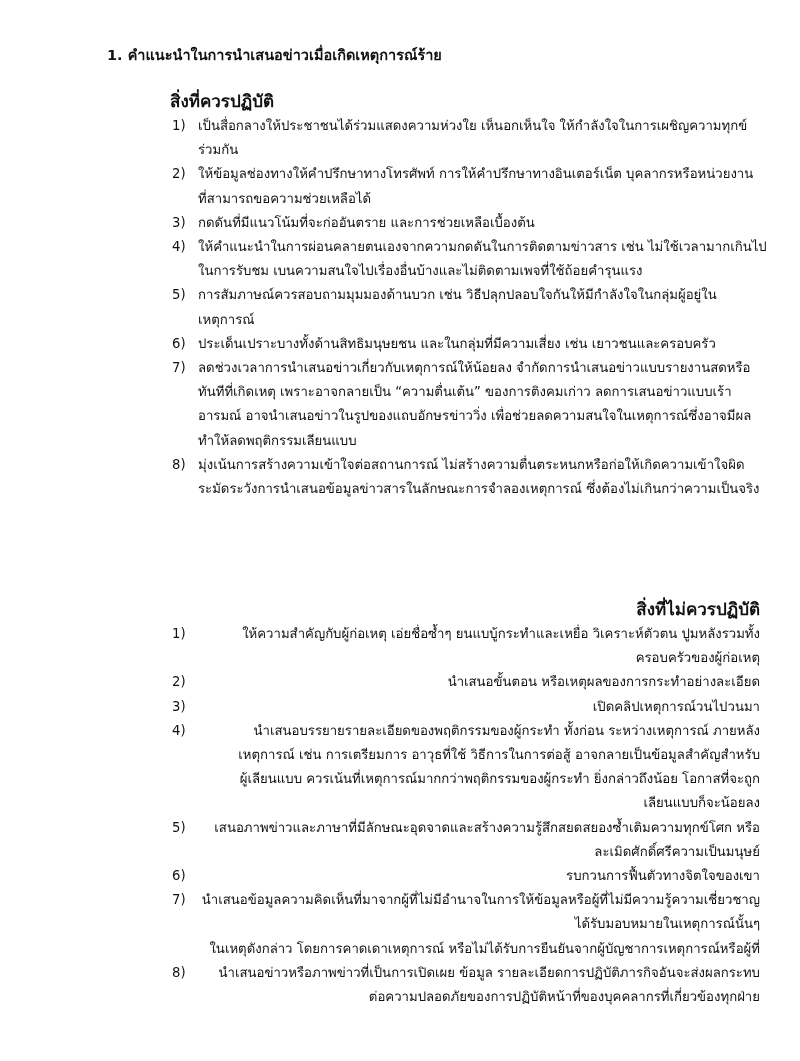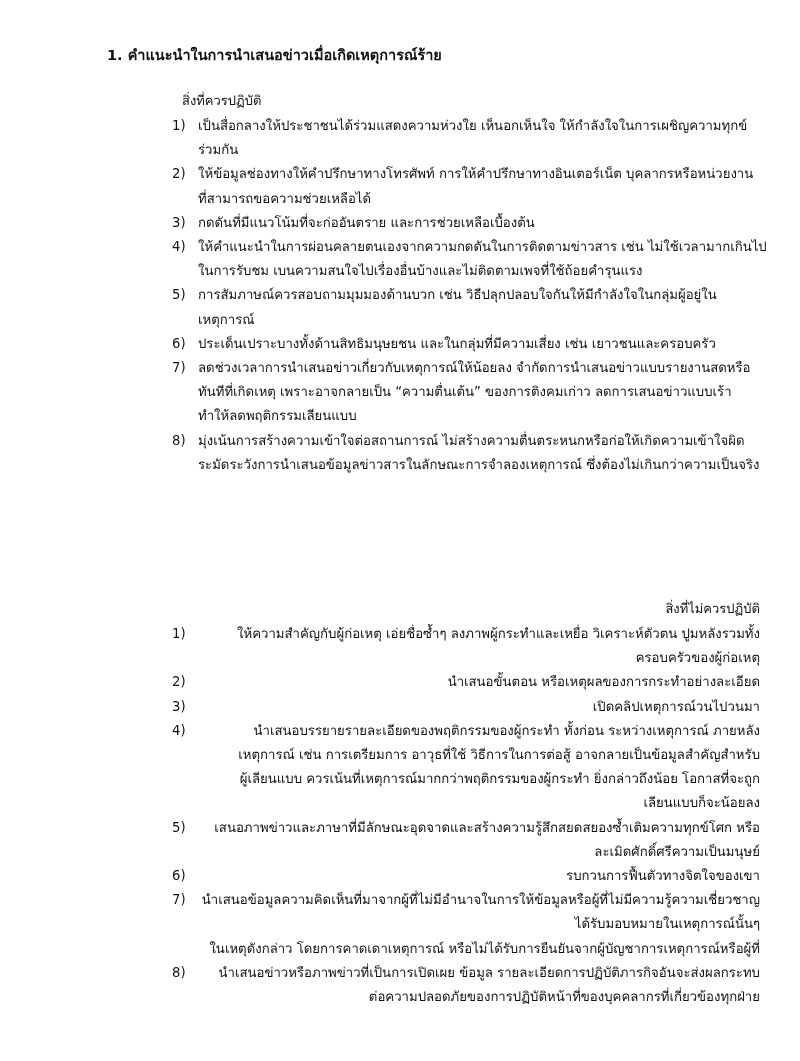--- a/index.html
+++ b/index.html
@@ -8,21 +8,21 @@
     font-family: "DejaVu Sans", "Liberation Sans", sans-serif;
     color: #111111;
   }
   .page { position: absolute; left: 0; top: 0; width: 800px; height: 1061px; }
   .main-title {
     position: absolute; left: 107px; top: 44px;
     font-size: 14.5px; font-weight: bold; line-height: 22px; white-space: nowrap;
   }
   .section { position: absolute; left: 170px; width: 590px; }
   .section-title {
-    font-size: 13px; font-weight: normal; line-height: 22px; margin: 0 0 2px 12px; white-space: nowrap;
+    font-size: 17px; font-weight: bold; line-height: 22px; margin: 0 0 2px 0; white-space: nowrap;
   }
   ol.items { list-style: none; margin: 0; padding: 0; }
   ol.items li { position: relative; padding-left: 28px; font-size: 13.2px; line-height: 24.2px; }
   ol.items li .num { position: absolute; left: 2px; top: 0; }
   ol.items li .line { display: block; white-space: nowrap; }
 </style>
 </head>
 <body>
 
 <div class="page">
@@ -56,36 +56,37 @@
           <span class="line">เหตุการณ์</span>
         </li>
         <li>
           <span class="num">6)</span>
           <span class="line">ประเด็นเปราะบางทั้งด้านสิทธิมนุษยชน และในกลุ่มที่มีความเสี่ยง เช่น เยาวชนและครอบครัว</span>
         </li>
         <li>
           <span class="num">7)</span>
           <span class="line">ลดช่วงเวลาการนำเสนอข่าวเกี่ยวกับเหตุการณ์ให้น้อยลง จำกัดการนำเสนอข่าวแบบรายงานสดหรือ</span>
           <span class="line">ทันทีที่เกิดเหตุ เพราะอาจกลายเป็น “ความตื่นเต้น” ของการติงคมเก่าว ลดการเสนอข่าวแบบเร้า</span>
+          <span class="line">อารมณ์ อาจนำเสนอข่าวในรูปของแถบอักษรข่าววิ่ง เพื่อช่วยลดความสนใจในเหตุการณ์ซึ่งอาจมีผล</span>
           <span class="line">ทำให้ลดพฤติกรรมเลียนแบบ</span>
         </li>
         <li>
           <span class="num">8)</span>
           <span class="line">มุ่งเน้นการสร้างความเข้าใจต่อสถานการณ์ ไม่สร้างความตื่นตระหนกหรือก่อให้เกิดความเข้าใจผิด</span>
           <span class="line">ระมัดระวังการนำเสนอข้อมูลข่าวสารในลักษณะการจำลองเหตุการณ์ ซึ่งต้องไม่เกินกว่าความเป็นจริง</span>
         </li>
       </ol>
   </div>
 
   <div class="section" style="top:598px;text-align:right;">
     <div class="section-title">สิ่งที่ไม่ควรปฏิบัติ</div>
     <ol class="items">
         <li>
           <span class="num">1)</span>
-          <span class="line">ให้ความสำคัญกับผู้ก่อเหตุ เอ่ยชื่อซ้ำๆ ลงภาพผู้กระทำและเหยื่อ วิเคราะห์ตัวตน ปูมหลังรวมทั้ง</span>
+          <span class="line">ให้ความสำคัญกับผู้ก่อเหตุ เอ่ยชื่อซ้ำๆ ยนแบบู้กระทำและเหยื่อ วิเคราะห์ตัวตน ปูมหลังรวมทั้ง</span>
           <span class="line">ครอบครัวของผู้ก่อเหตุ</span>
         </li>
         <li>
           <span class="num">2)</span>
           <span class="line">นำเสนอขั้นตอน หรือเหตุผลของการกระทำอย่างละเอียด</span>
         </li>
         <li>
           <span class="num">3)</span>
           <span class="line">เปิดคลิปเหตุการณ์วนไปวนมา</span>
         </li>

